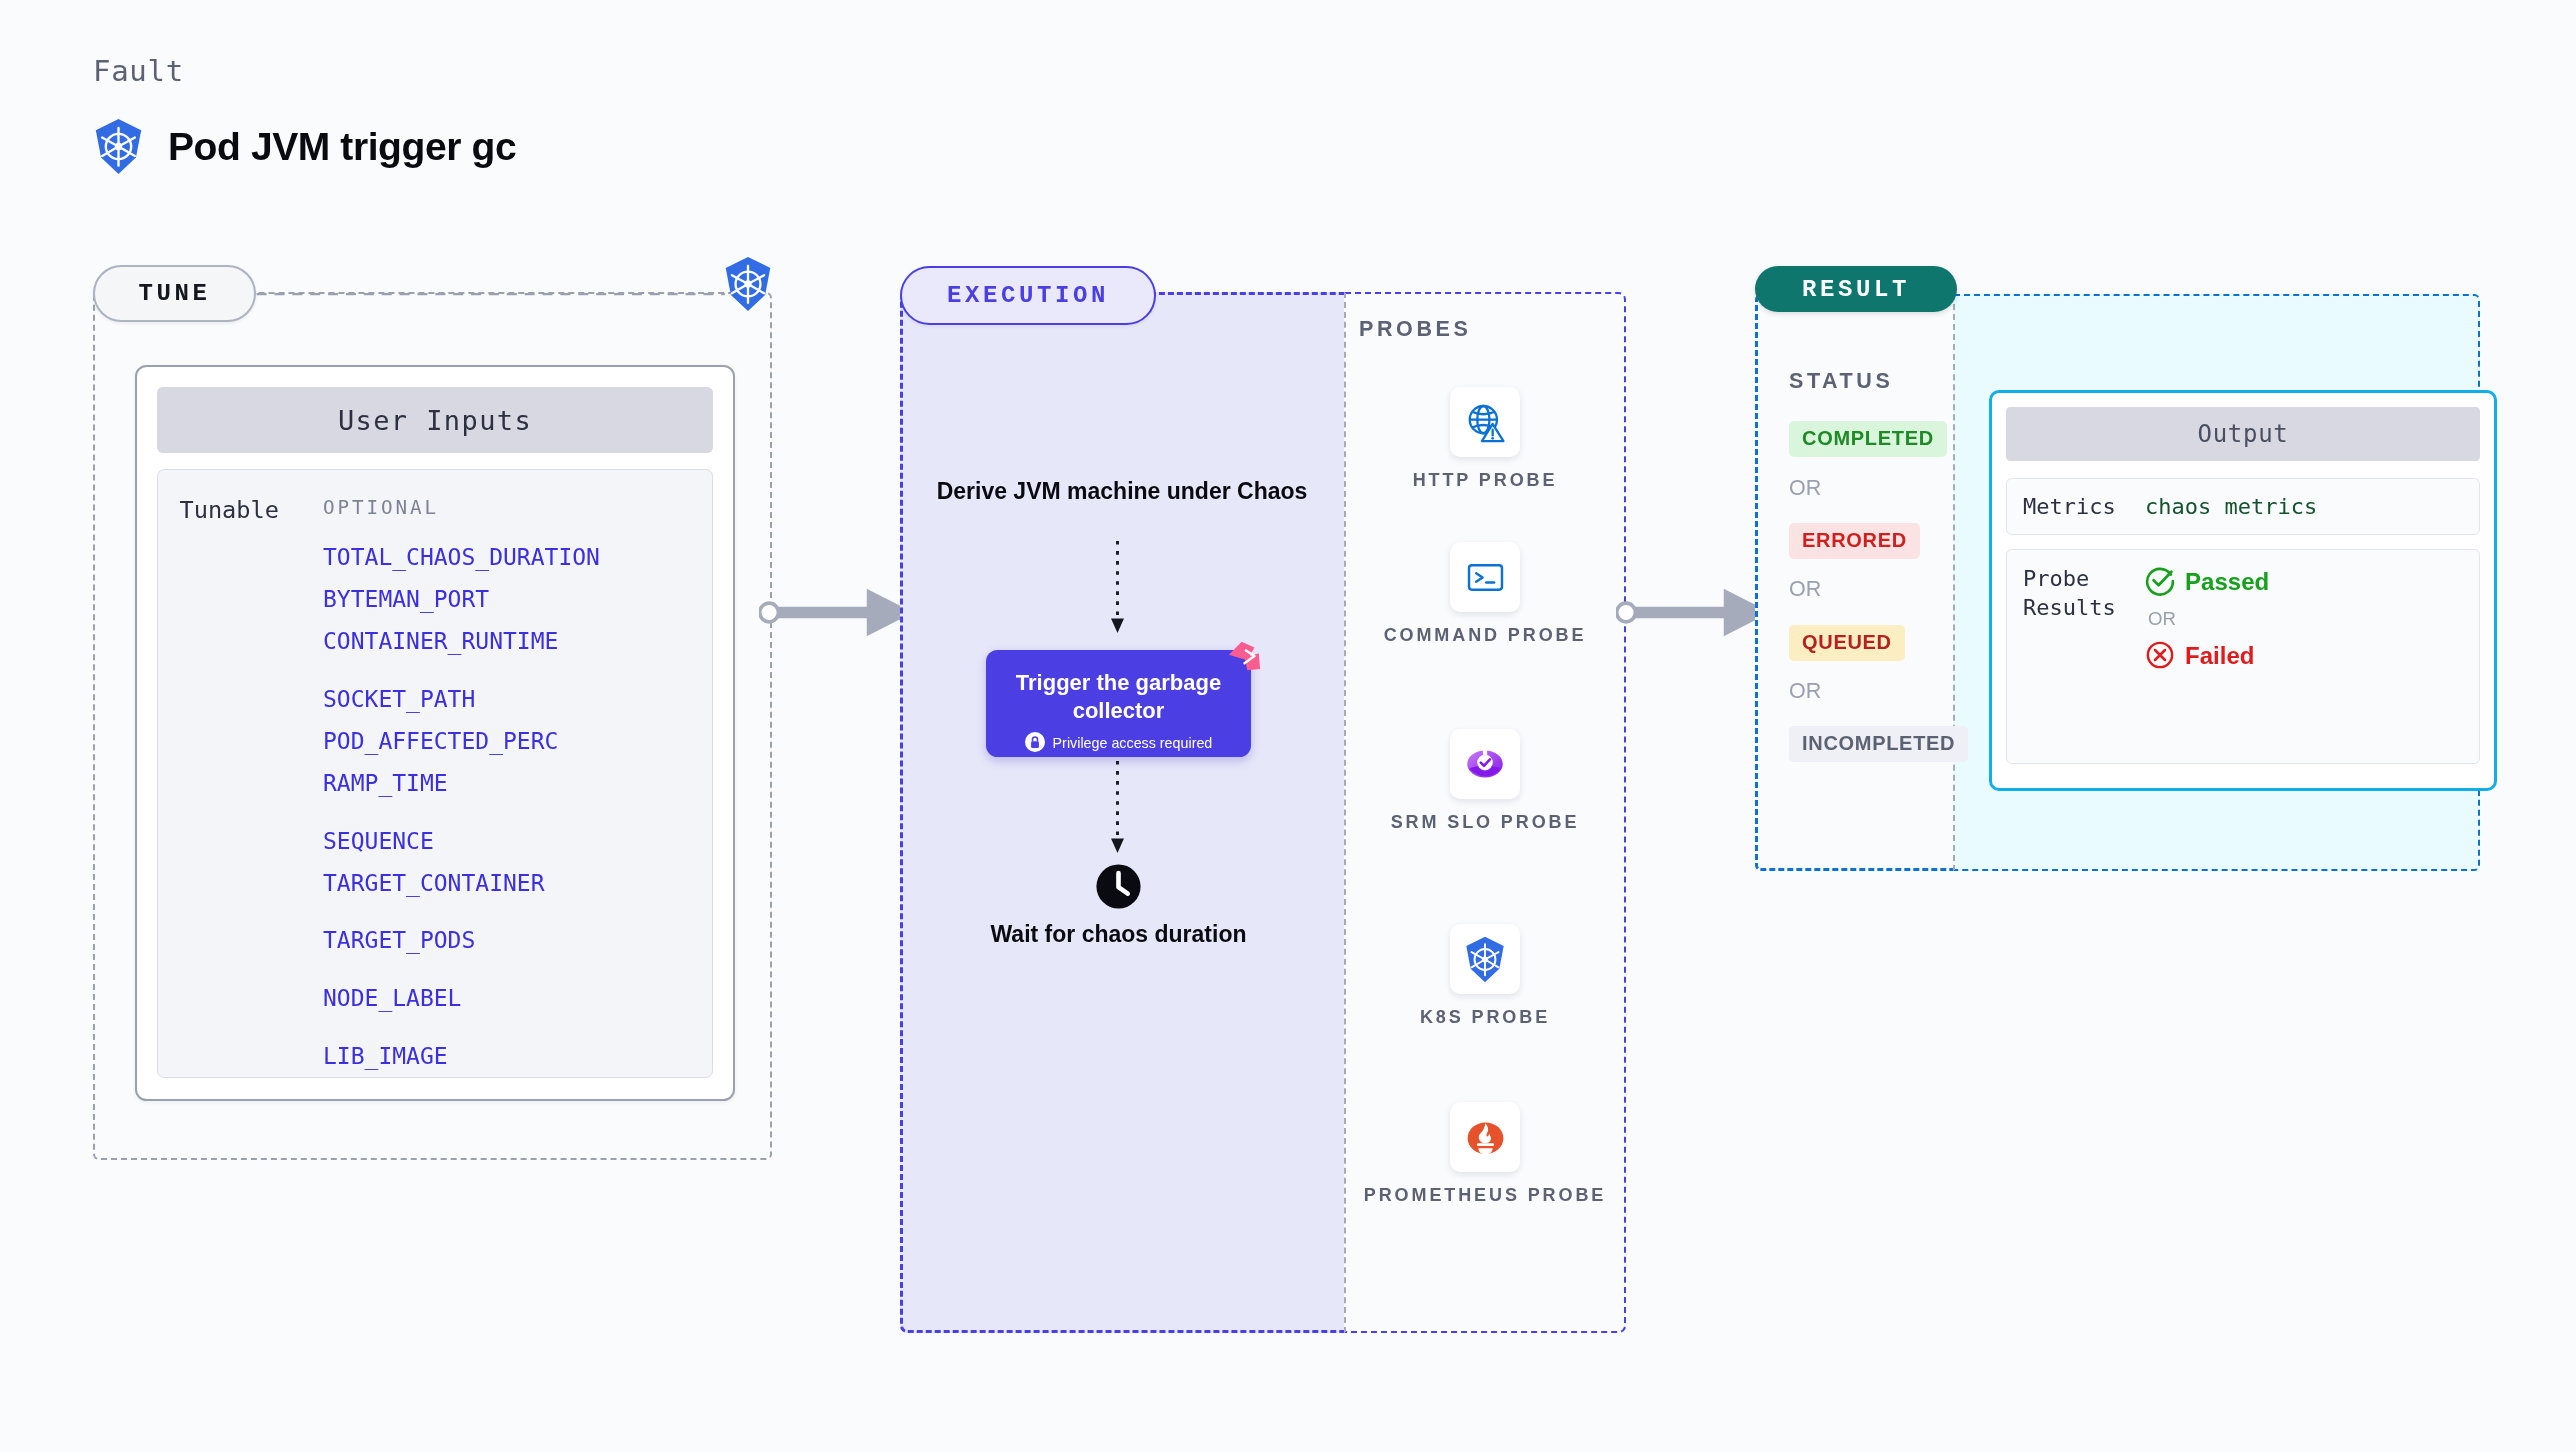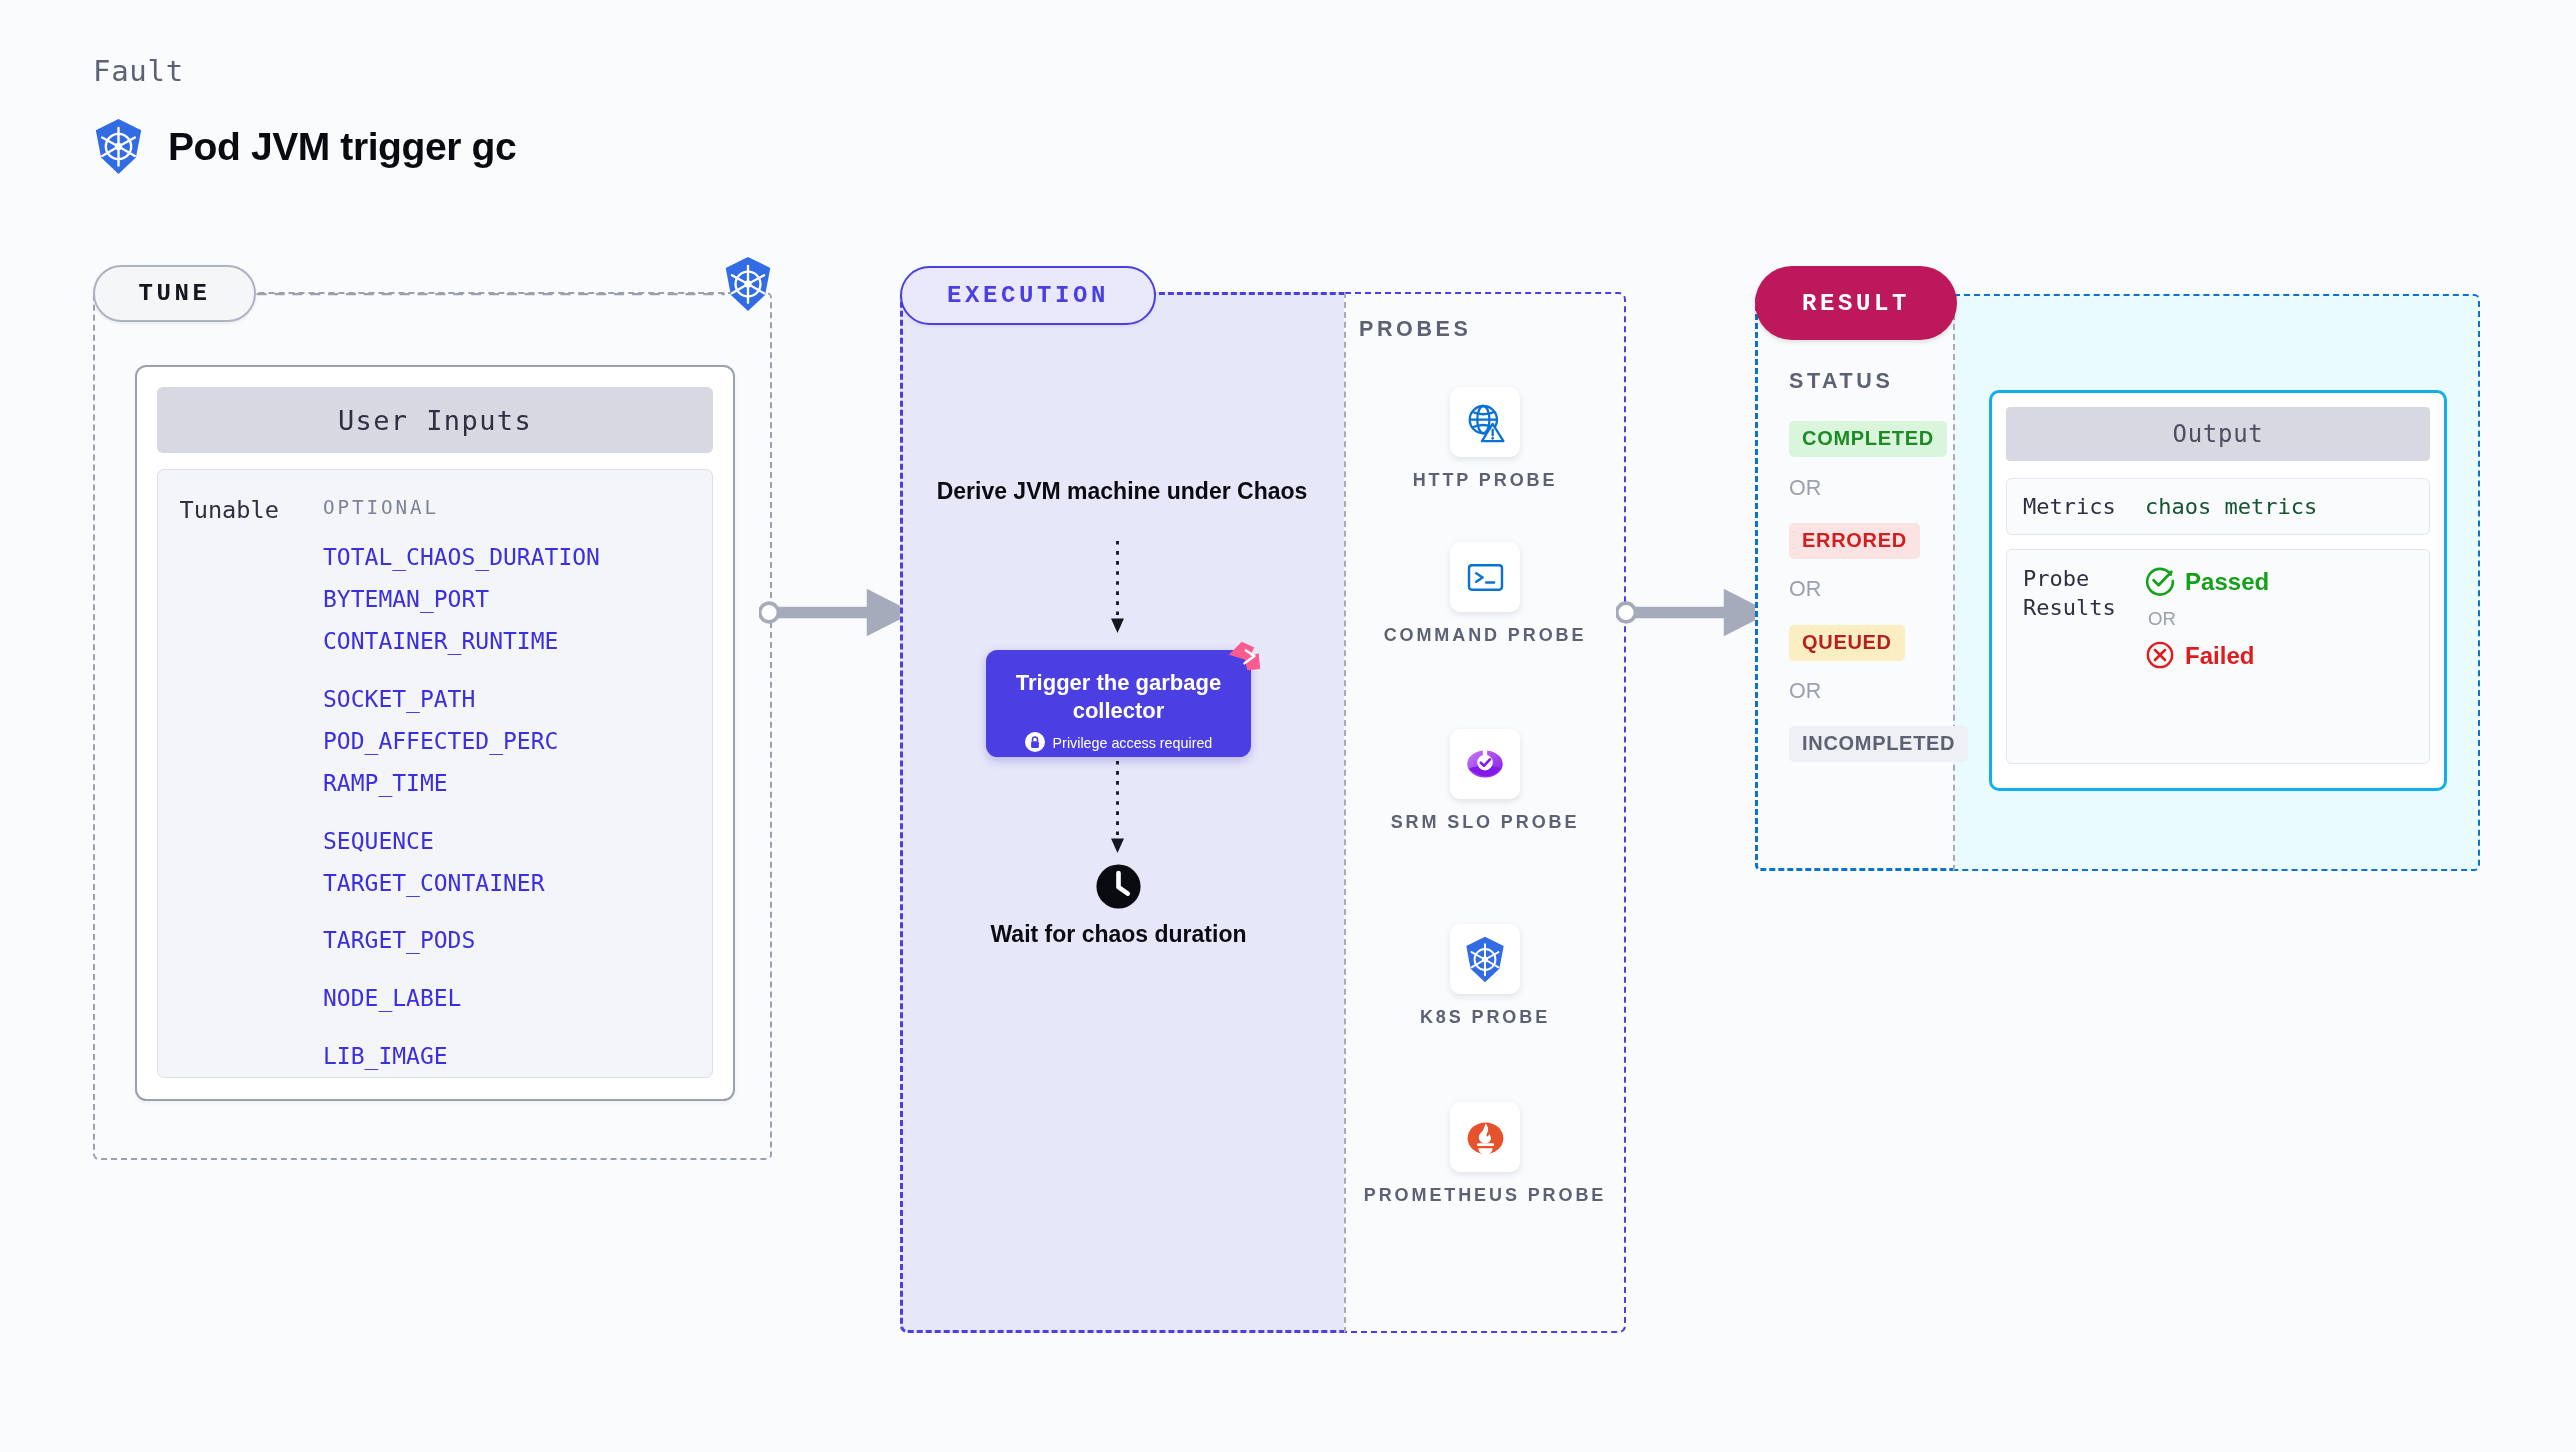--- a/index.html
+++ b/index.html
@@ -28,22 +28,22 @@
     position: absolute; display: flex; align-items: center; justify-content: center;
     border-radius: 716px; font-family: Liberation Mono, monospace;
     font-weight: bold; letter-spacing: 3.6px; z-index: 6;
   }
   .pill-tune { left: 93px; top: 265px; width: 163px; height: 57px;
     background: #f5f6f8; border: 2.1px solid #aeb3c2; color: #15171f; font-size: 24px;
     box-shadow: 0 1.4px 3.6px rgba(0,0,0,.07); }
   .pill-exec { left: 900px; top: 266px; width: 256px; height: 59px;
     background: #e9e9fb; border: 2.9px solid #4b3fe4; color: #4b3fe4; font-size: 24px;
     box-shadow: 0 1.4px 3.6px rgba(0,0,0,.07); }
-  .pill-result { left: 1755px; top: 266px; width: 202px; height: 74px;
-    background: #be185d; border: none; color: #ffffff; font-size: 24px;
+  .pill-result { left: 1755px; top: 266px; width: 202px; height: 46px;
+    background: #0f766e; border: none; color: #ffffff; font-size: 24px;
     box-shadow: 0 2.1px 5px rgba(0,0,0,.13); }
 
   
   .tune-panel {
     position: absolute; left: 93px; top: 292px; width: 679px; height: 868px;
     border: 2.1px dashed #9aa0ae; border-radius: 5.7px; background: transparent;
   }
   .tune-card {
     position: absolute; left: 135px; top: 365px; width: 600px; height: 736px;
     background: #ffffff; border: 2.1px solid #9aa0ae; border-radius: 11.5px;
@@ -128,21 +128,21 @@
     font-size: 21.5px; font-weight: bold; color: #5c6273; letter-spacing: 3.6px;
   }
   .badge {
     position: absolute; left: 1789px; display: inline-flex; align-items: center;
     border-radius: 5px; padding: 6.4px 13px; font-size: 20px; font-weight: bold; letter-spacing: 0.7px;
   }
   .or-text {
     position: absolute; left: 1789px; font-size: 21.5px; color: #9aa0ae;
   }
   .output-card {
-    position: absolute; left: 1989px; top: 390px; width: 458px; height: 401px;
+    position: absolute; left: 1989px; top: 390px; width: 508px; height: 401px;
     background: #ffffff; border: 3.6px solid #12aee8; border-radius: 10px;
   }
   .out-head {
     position: absolute; left: 14.3px; top: 14.3px; right: 14.3px; height: 54px;
     background: #d7d8e2; border-radius: 4.3px;
     display: flex; align-items: center; justify-content: center;
     font-family: "DejaVu Sans Mono", monospace; font-size: 24px; color: #4b4f60; letter-spacing: 0.7px;
   }
   .out-row {
     position: absolute; left: 14.3px; right: 14.3px;

